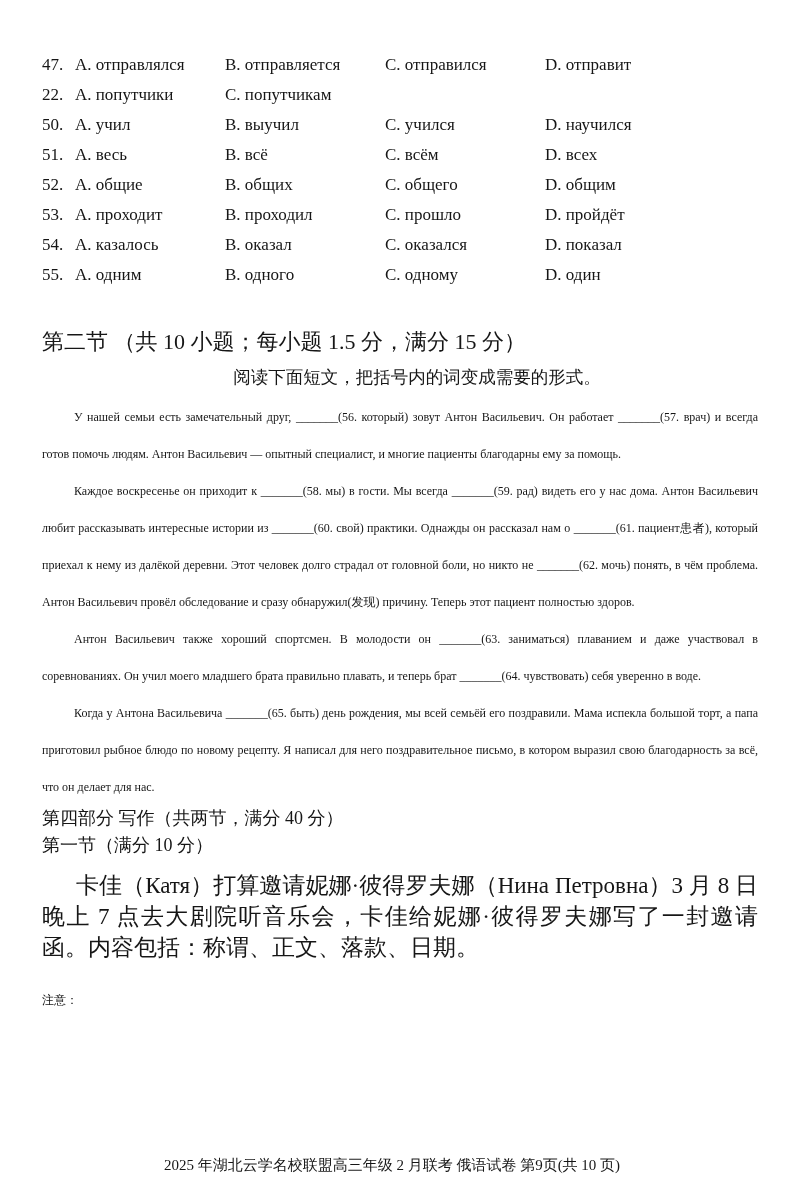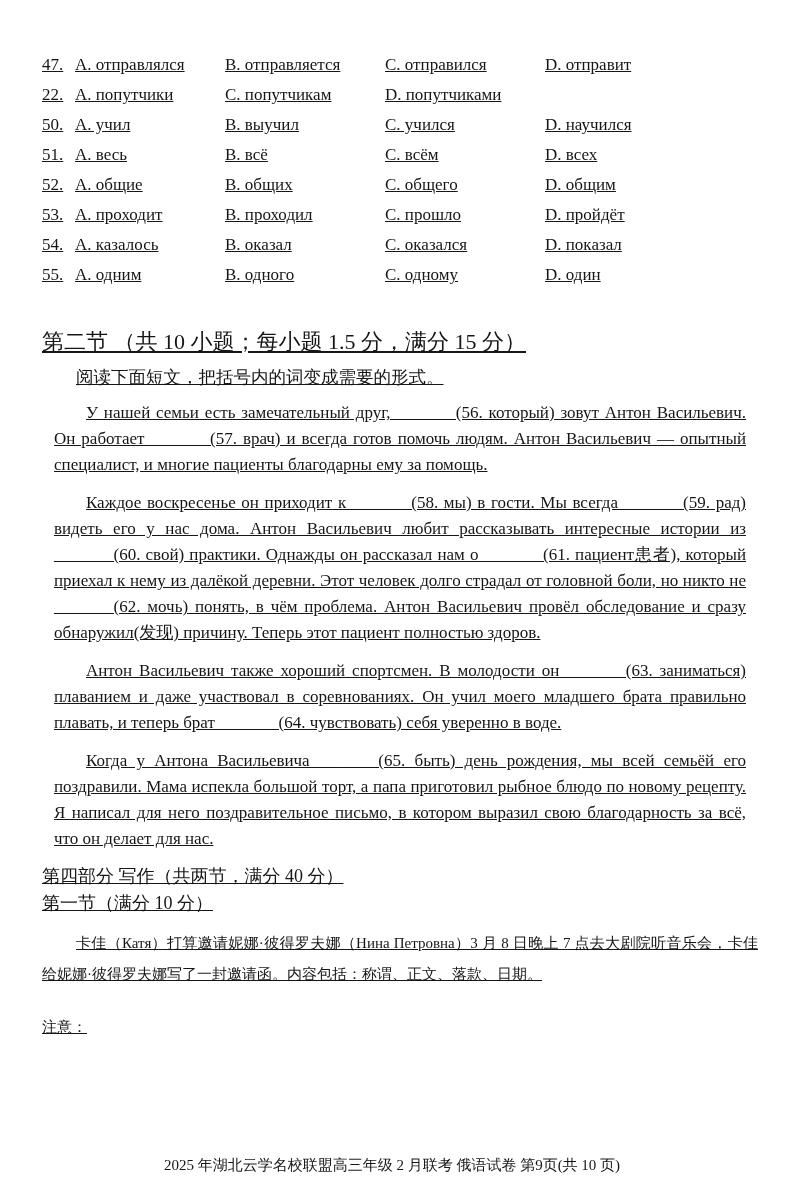--- a/index.html
+++ b/index.html
@@ -7,21 +7,20 @@
     position: relative;
     width: 800px;
     height: 1200px;
     margin: 0 auto;
     background: #ffffff;
     color: #161616;
     font-family: "Liberation Serif", "DejaVu Serif", serif;
     box-sizing: border-box;
     padding: 50px 42px 0 42px;
     overflow: hidden;
-    text-decoration: underline;
   }
   
   .mc-table { width: 716px; }
   .mc-row {
     display: grid;
     grid-template-columns: 33px 150px 160px 160px auto;
     line-height: 30px;
     font-size: 17px;
     white-space: nowrap;
   }
@@ -30,49 +29,50 @@
   .sec2-header {
     margin-top: 40px;
     font-size: 22px;
     line-height: 24px;
   }
   .instruction {
     margin-top: 12px;
     font-size: 17.5px;
     line-height: 22px;
     text-indent: 34px;
+    text-align: center;
   }
   
   .passage { margin-top: 11px; }
   .passage p {
-    margin: 12px;
-    font-size: 17px;
-    line-height: 26px;
+    margin: 0;
+    font-size: 12px;
+    line-height: 37px;
     text-align: justify;
     text-indent: 32px;
   }
   .part4-header {
     font-size: 18px;
     line-height: 25px;
   }
   .sec1-header {
     margin-top: 2px;
     font-size: 18px;
     line-height: 25px;
   }
   .prompt {
     margin: 12px 0 8px 0;
-    font-size: 15px;
+    font-size: 23px;
     line-height: 31px;
     text-align: justify;
     text-indent: 34px;
   }
   .note {
     margin-top: 25px;
-    font-size: 15px;
+    font-size: 12px;
     line-height: 24px;
   }
   .footer {
     position: absolute;
     left: 0;
     right: 16px;
     bottom: 26px;
     text-align: center;
     font-size: 15px;
     line-height: 18px;
@@ -88,21 +88,20 @@
       <span>47.</span>
       <span>A. отправлялся</span>
       <span>B. отправляется</span>
       <span>C. отправился</span>
       <span>D. отправит</span>
     </div>
     <div class="mc-row">
       <span>22.</span>
       <span>A. попутчики</span>
       <span>C. попутчикам</span>
-      <span>D. попутчиками</span>
     </div>
     <div class="mc-row">
       <span>50.</span>
       <span>A. учил</span>
       <span>B. выучил</span>
       <span>C. учился</span>
       <span>D. научился</span>
     </div>
     <div class="mc-row">
       <span>51.</span>

